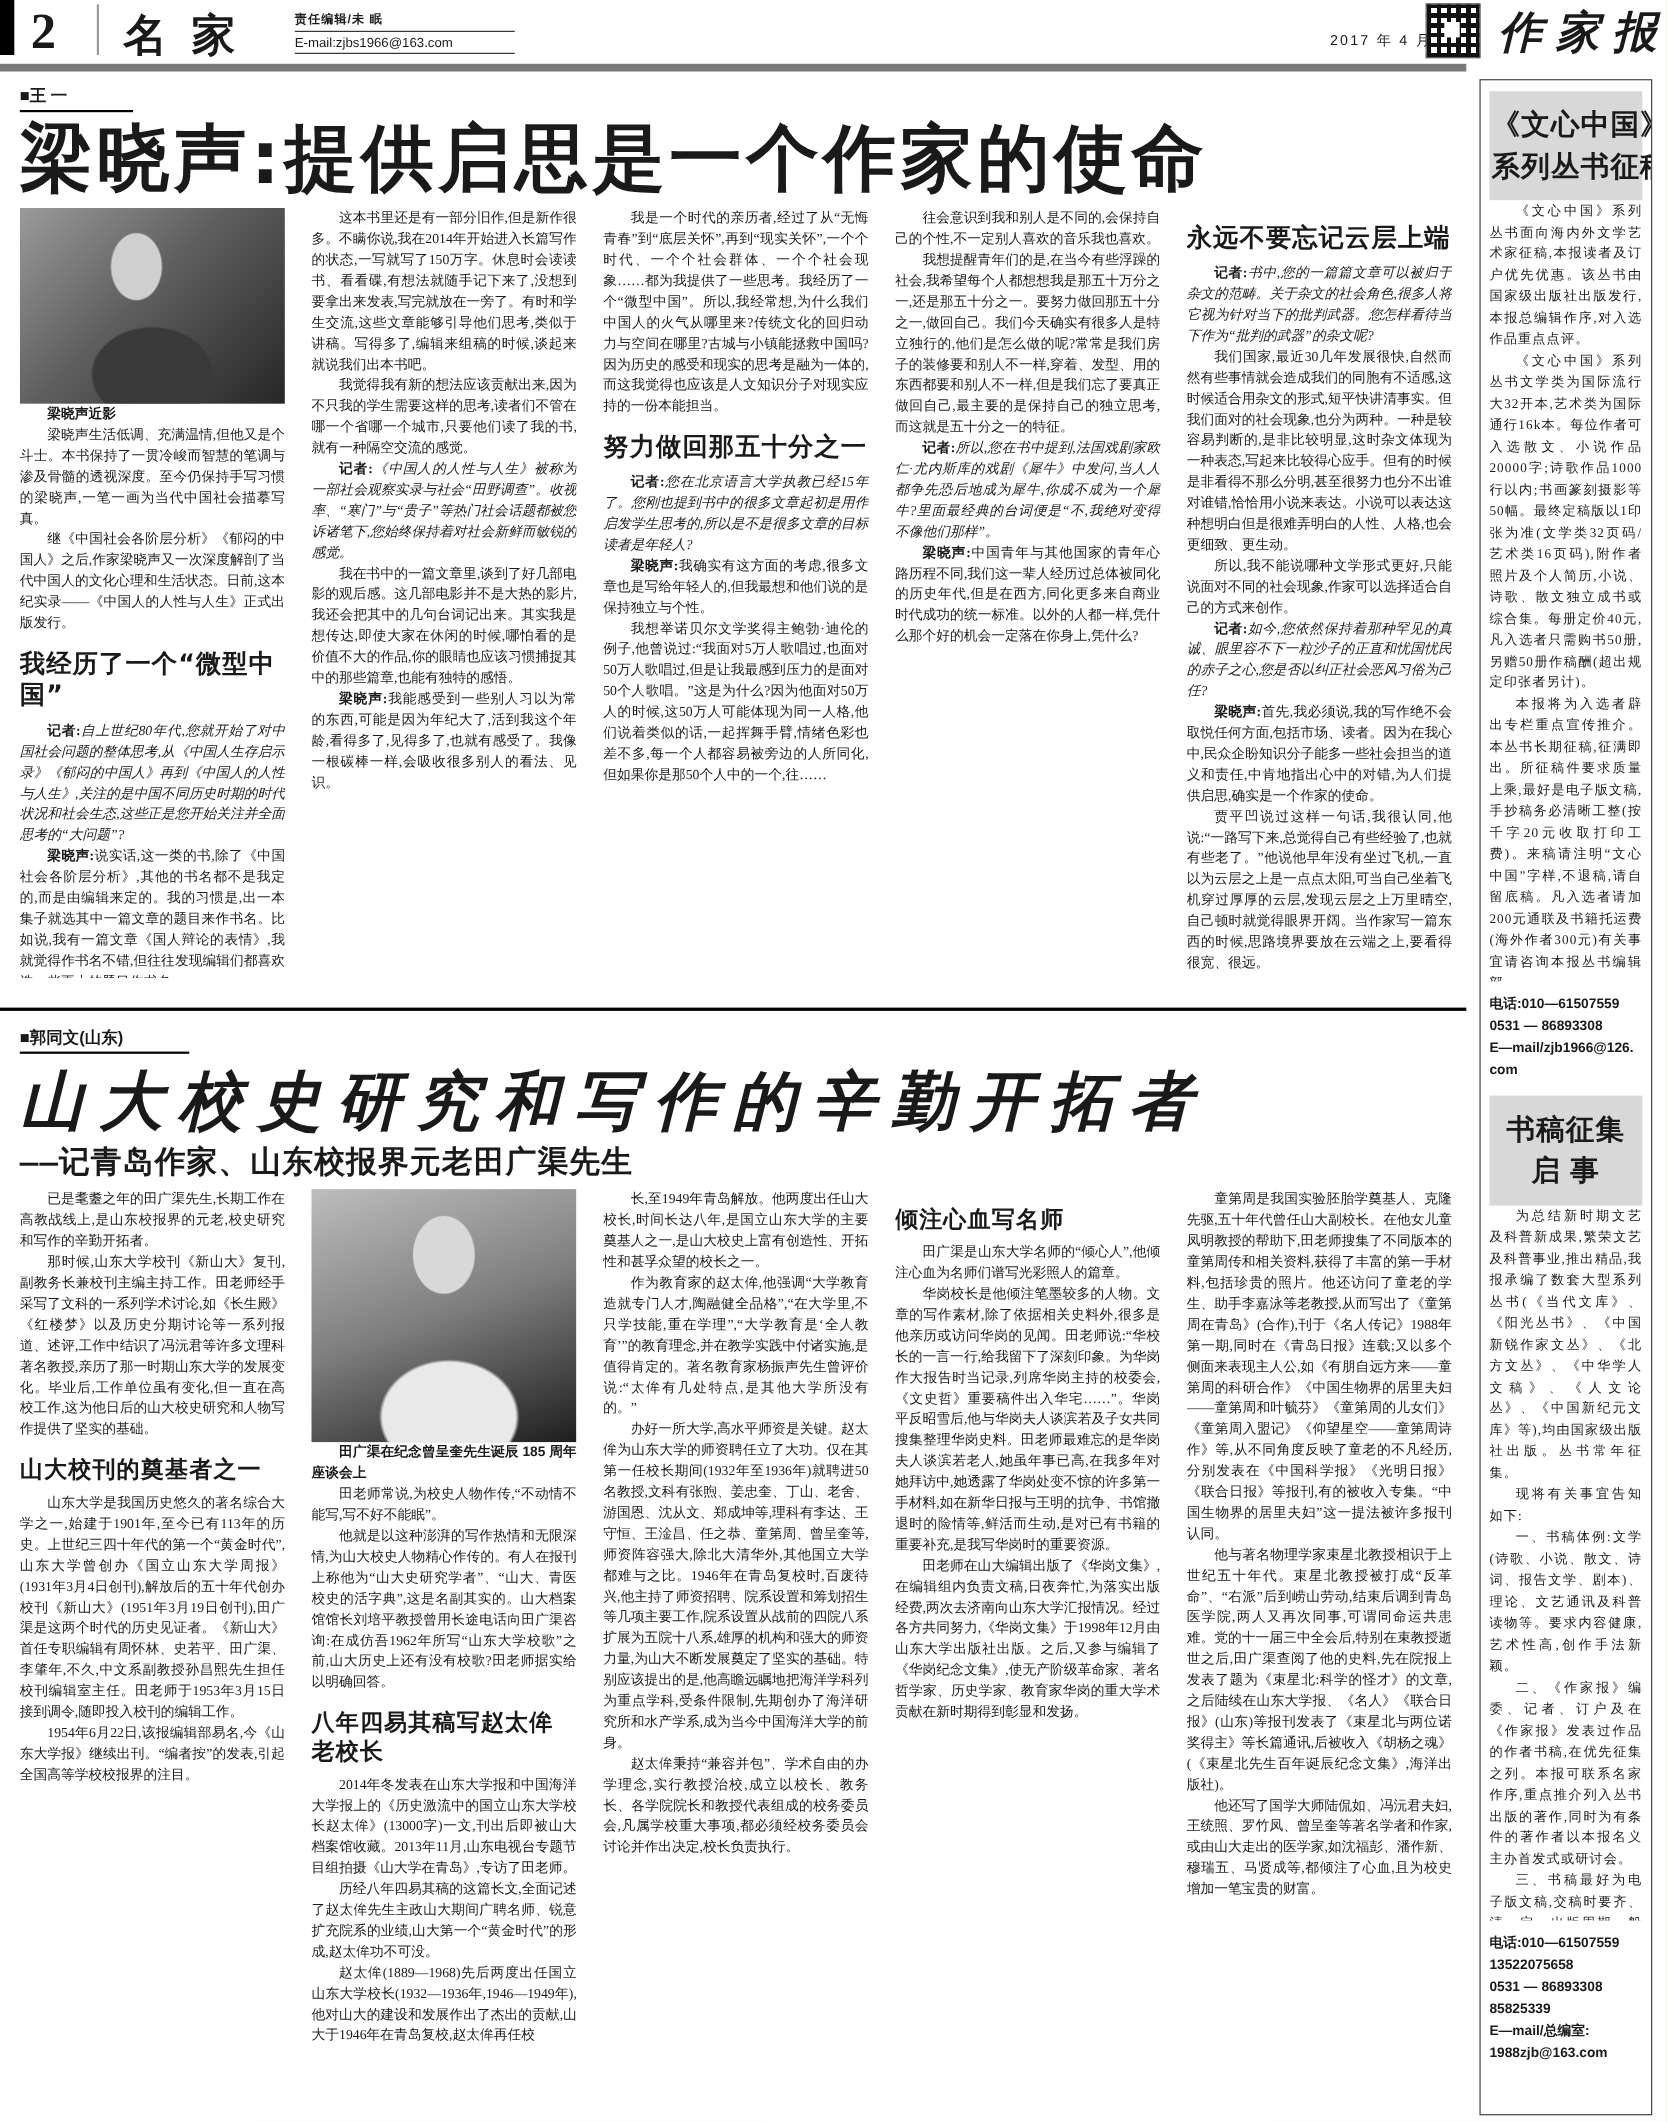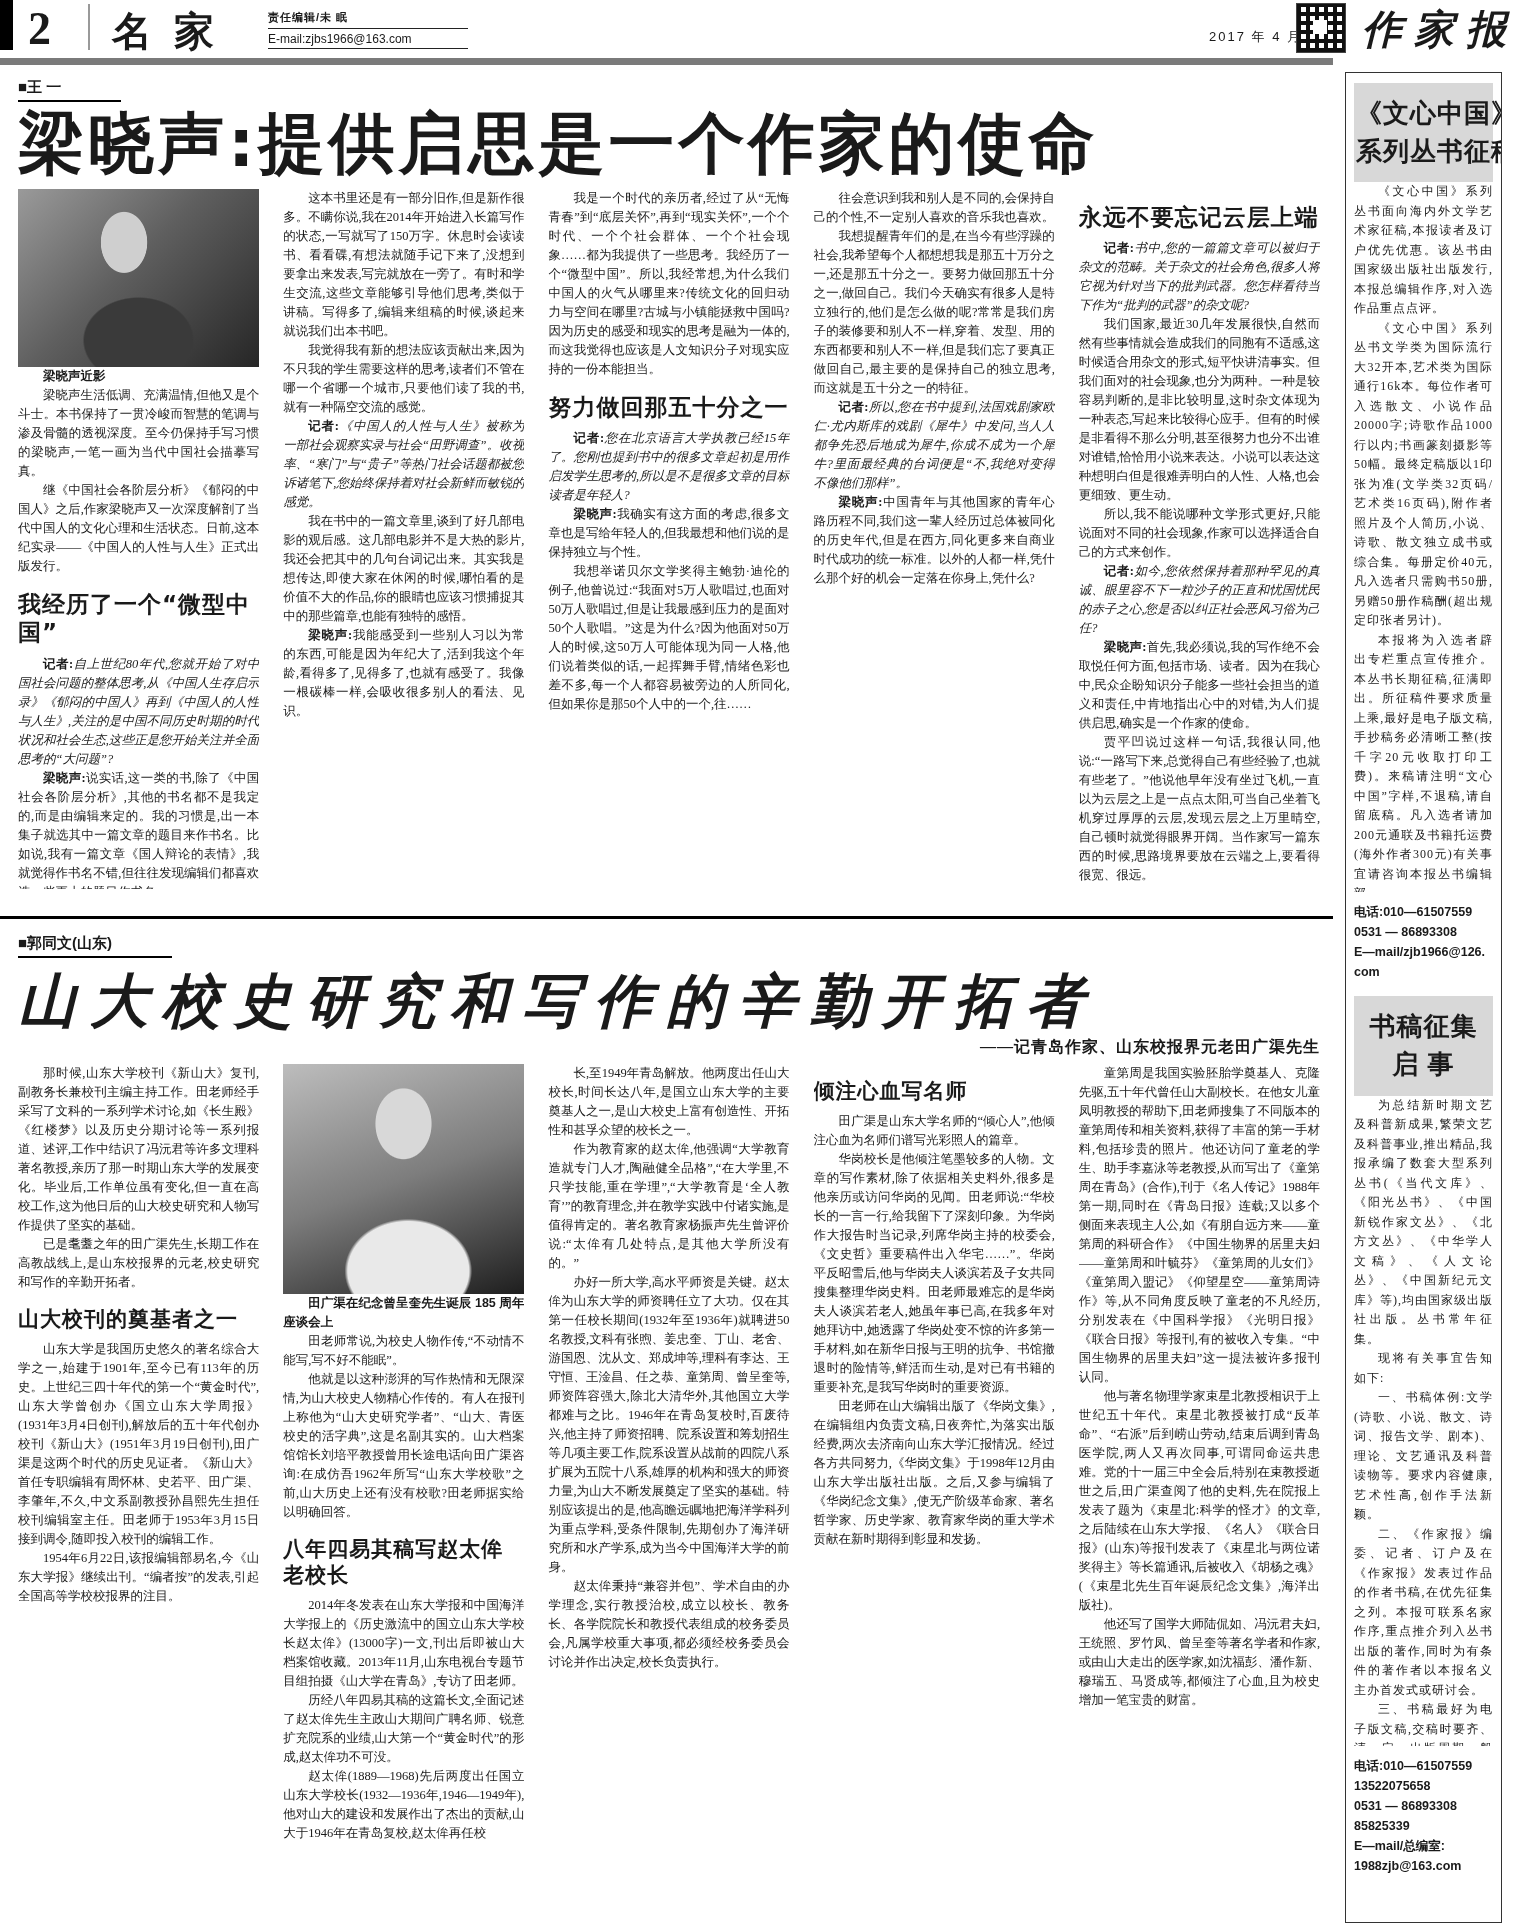--- a/index.html
+++ b/index.html
@@ -52,22 +52,22 @@
       radial-gradient(ellipse 110px 90px at 52% 90%,#e9e9e9 0 55%,transparent 58%),
       linear-gradient(160deg,#bdbdbd 0%,#7d7d7d 50%,#1e1e1e 100%);}
   .caption{font-size:12px;font-weight:bold;text-align:center;margin:5px 0 9px 0;text-indent:0;
            font-family:"Liberation Sans",sans-serif;}
   
   .divider{position:absolute;left:0;top:916px;width:1333px;height:3px;background:#000;}
   
   .a2{top:934px;}
   .a2 .headline{margin:10px 0 2px 0;font-size:58px;line-height:1.15;font-weight:bold;font-style:italic;
       white-space:nowrap;font-family:"DejaVu Serif","Liberation Serif",serif;letter-spacing:14px;}
-  .a2 .subtitle{text-align:right;font-size:16px;font-weight:bold;margin:2px 0 6px 0;
-      font-family:Liberation Serif, serif;letter-spacing:1px;}
+  .a2 .subtitle{text-align:left;font-size:28px;font-weight:bold;margin:2px 0 6px 0;
+      font-family:Liberation Mono, monospace;letter-spacing:1px;}
   .a2 .cols{height:790px;margin-top:4px;}
   .a2 h3{font-size:21px;}
   
   .sidebar{position:absolute;left:1345px;top:72px;width:157px;height:1851px;
            border:1.5px solid #333;background:#fff;box-sizing:border-box;padding:10px 8px;overflow:hidden;}
   .sb-title{background:#d8d8d8;text-align:center;font-weight:bold;
             font-family:"Liberation Sans",sans-serif;padding:12px 2px;line-height:1.45;}
   .sb-title .t{display:block;font-size:26px;letter-spacing:1px;white-space:nowrap;}
   .sb-text{overflow:hidden;}
   .sb-text1{height:710px;}
@@ -143,22 +143,22 @@
   </div>
 
   <div class="divider"></div>
 
   <div class="art a2">
     <span class="byline">■郭同文(山东)</span>
     <div class="headline">山大校史研究和写作的辛勤开拓者</div>
     <div class="subtitle">——记青岛作家、山东校报界元老田广渠先生</div>
     <div class="cols">
       <div class="col">
+          <p>已是耄耋之年的田广渠先生,长期工作在高教战线上,是山东校报界的元老,校史研究和写作的辛勤开拓者。</p>
           <p>那时候,山东大学校刊《新山大》复刊,副教务长兼校刊主编主持工作。田老师经手采写了文科的一系列学术讨论,如《长生殿》《红楼梦》以及历史分期讨论等一系列报道、述评,工作中结识了冯沅君等许多文理科著名教授,亲历了那一时期山东大学的发展变化。毕业后,工作单位虽有变化,但一直在高校工作,这为他日后的山大校史研究和人物写作提供了坚实的基础。</p>
-          <p>已是耄耋之年的田广渠先生,长期工作在高教战线上,是山东校报界的元老,校史研究和写作的辛勤开拓者。</p>
           <h3>山大校刊的奠基者之一</h3>
           <p>山东大学是我国历史悠久的著名综合大学之一,始建于1901年,至今已有113年的历史。上世纪三四十年代的第一个“黄金时代”,山东大学曾创办《国立山东大学周报》(1931年3月4日创刊),解放后的五十年代创办校刊《新山大》(1951年3月19日创刊),田广渠是这两个时代的历史见证者。《新山大》首任专职编辑有周怀林、史若平、田广渠、李肇年,不久,中文系副教授孙昌熙先生担任校刊编辑室主任。田老师于1953年3月15日接到调令,随即投入校刊的编辑工作。</p>
           <p>1954年6月22日,该报编辑部易名,今《山东大学报》继续出刊。“编者按”的发表,引起全国高等学校校报界的注目。</p>
         </div>
       <div class="col">
           <div class="photo photo2"></div>
           <p class="caption">田广渠在纪念曾呈奎先生诞辰 185 周年座谈会上</p>
           <p>田老师常说,为校史人物作传,“不动情不能写,写不好不能眠”。</p>
           <p>他就是以这种澎湃的写作热情和无限深情,为山大校史人物精心作传的。有人在报刊上称他为“山大史研究学者”、“山大、青医校史的活字典”,这是名副其实的。山大档案馆馆长刘培平教授曾用长途电话向田广渠咨询:在成仿吾1962年所写“山东大学校歌”之前,山大历史上还有没有校歌?田老师据实给以明确回答。</p>
           <h3>八年四易其稿写赵太侔老校长</h3>

